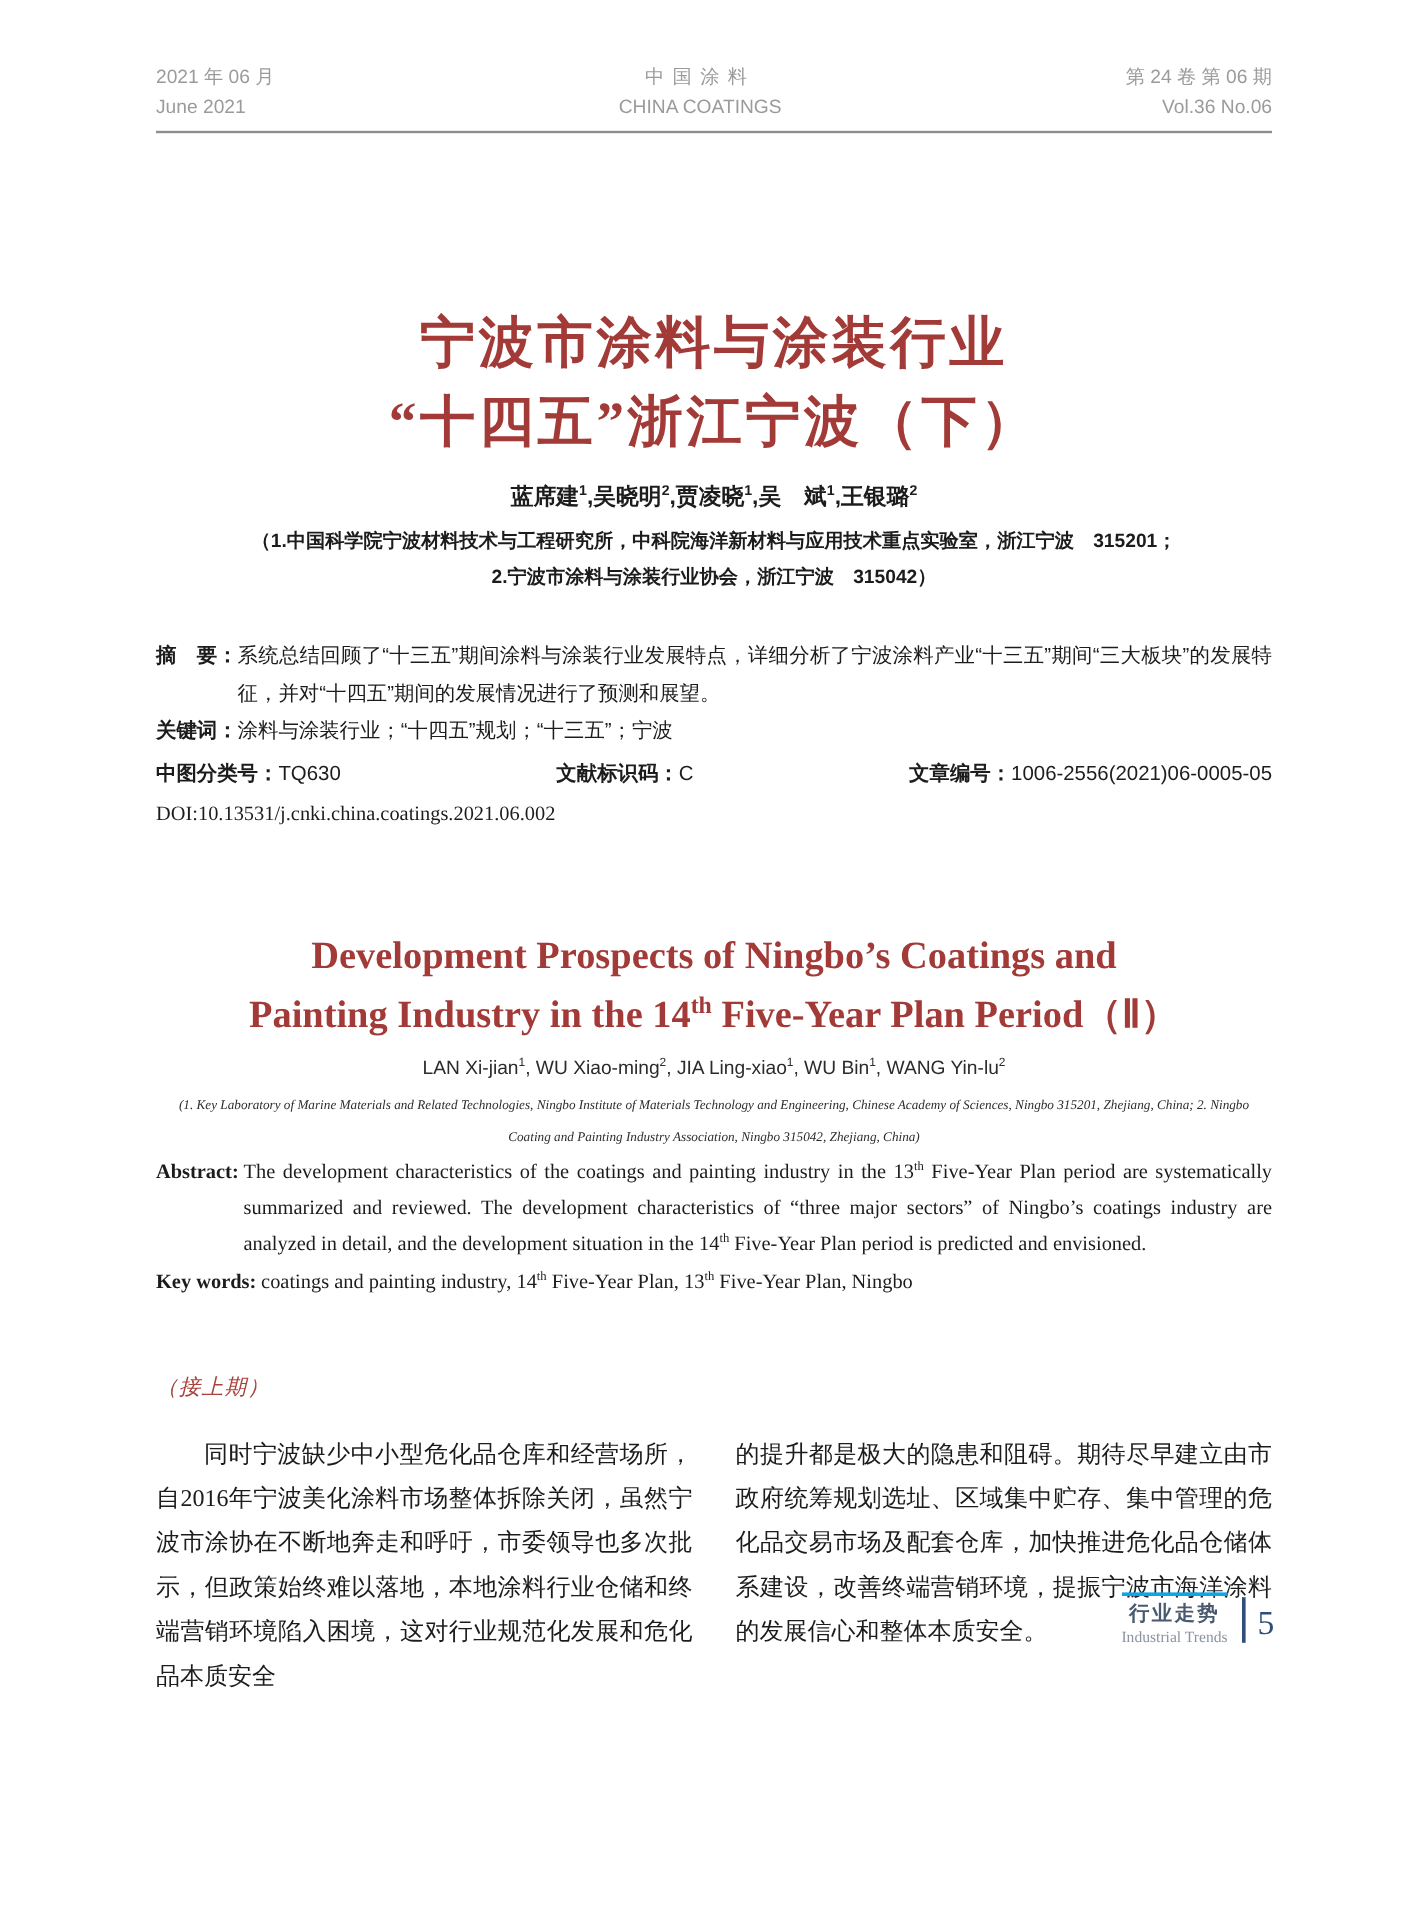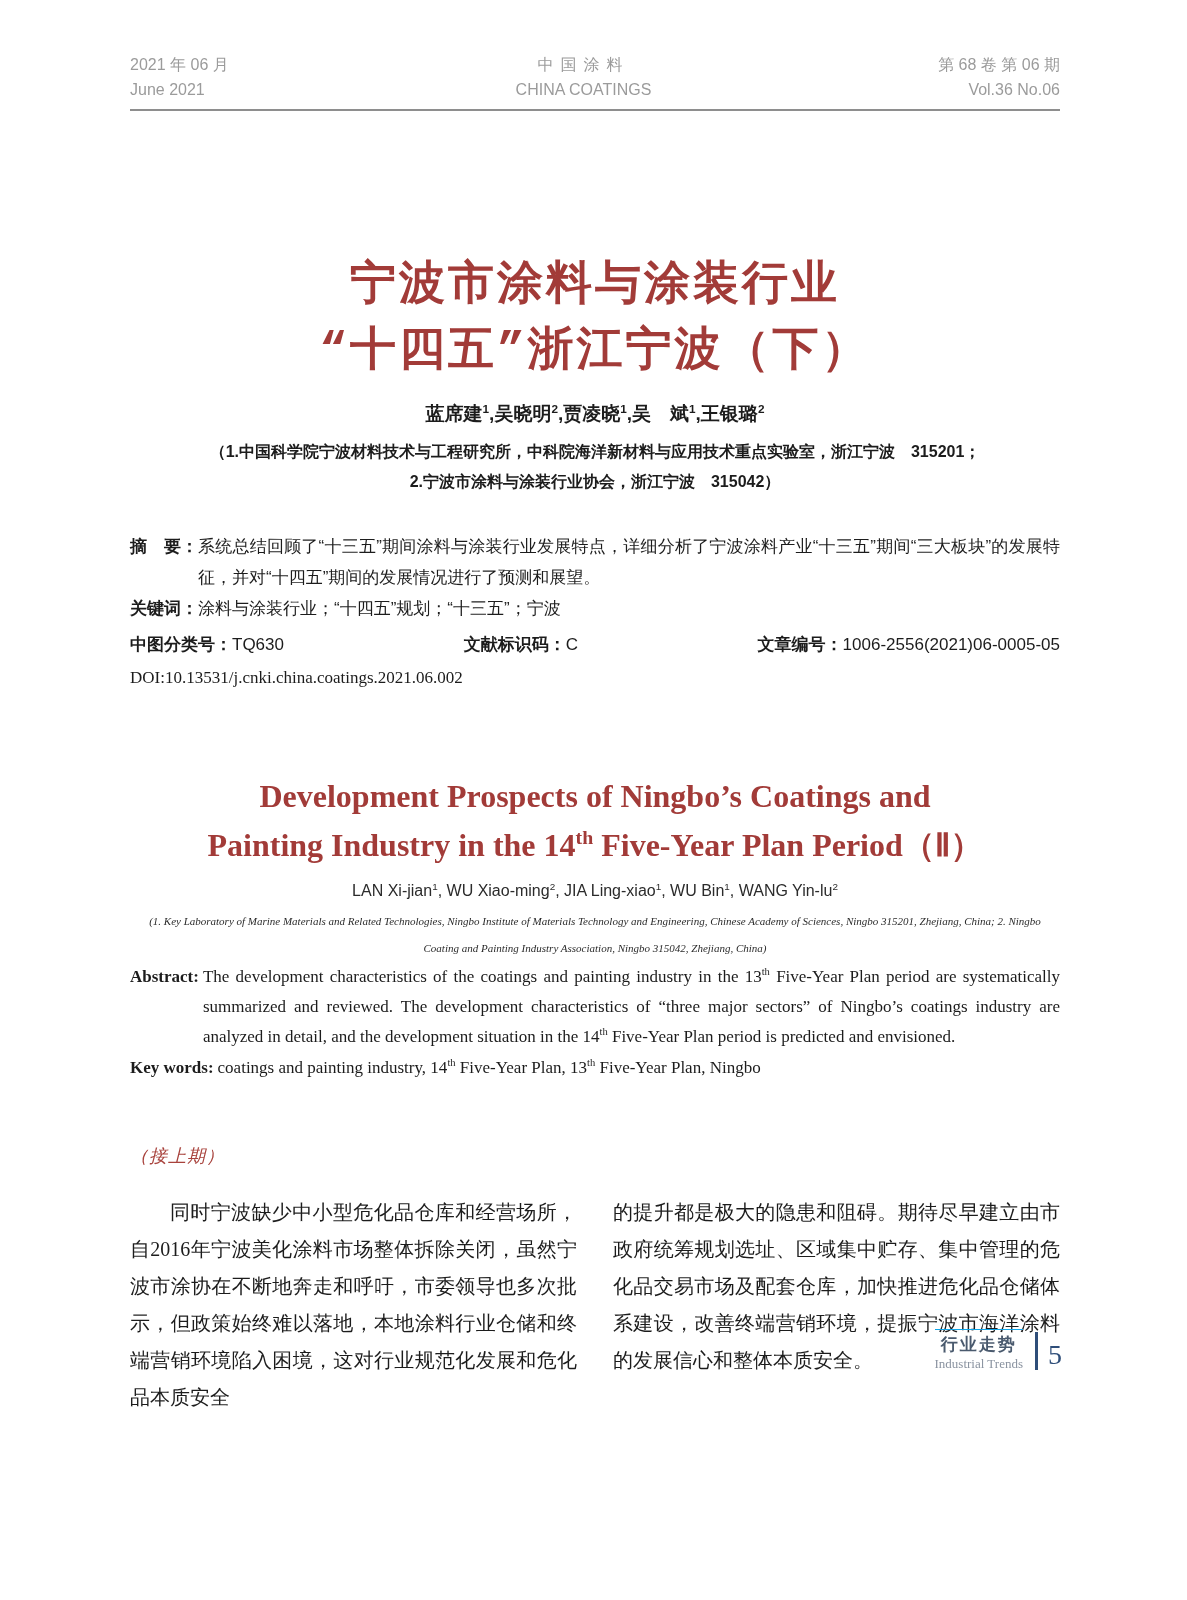--- a/index.html
+++ b/index.html
@@ -18,21 +18,21 @@
     font-family:"Liberation Sans", sans-serif; color:#9b9b9b;
     font-size:16px; line-height:25px;
   }
   .jh-center { text-align:center; }
   .jh-right  { text-align:right; }
   .jh-cn-center { letter-spacing:7px; }
 
   
   .title-cn {
     margin-top:142px; text-align:center;
-    font-family:Liberation Mono, monospace; font-weight:bold;
+    font-family:Liberation Serif, serif; font-weight:bold;
     font-size:46px; line-height:66px; letter-spacing:3px;
   }
   .authors-cn {
     margin-top:16px; text-align:center;
     font-family:"Liberation Sans", sans-serif; font-weight:bold; font-size:19px;
   }
   .affiliation-cn {
     margin-top:10px; text-align:center;
     font-family:"Liberation Sans", sans-serif; font-weight:bold;
     font-size:16px; line-height:30px;
@@ -86,21 +86,21 @@
     line-height:26px; color:#1d4ed8;
   }
   .footnote .fn-label { font-weight:bold; }
   .fn-bio { text-align:justify; }
 
   
   .page-footer {
     position:absolute; right:125px; bottom:40px;
     display:flex; align-items:center;
   }
-  .pf-labels { text-align:center; border-top:1px solid #0ea5e9; padding-top:3px; }
+  .pf-labels { text-align:center; border-top:3px solid #0ea5e9; padding-top:3px; }
   .pf-cn {
     font-family:"Liberation Sans", sans-serif; font-weight:bold;
     font-size:17px; letter-spacing:2px;
   }
   .pf-en { font-family:"Liberation Serif", serif; font-size:13px; }
   .pf-bar { width:3px; height:38px; margin:0 10px 0 12px; }
   .pf-num { font-family:"Liberation Serif", serif; font-size:28px; line-height:1; padding-top:8px; }
 </style>
 </head>
 <body>
@@ -110,21 +110,21 @@
   <div class="journal-header" style="color: rgb(155, 155, 155);">
     <div>
       <div>2021 年 06 月</div>
       <div>June 2021</div>
     </div>
     <div class="jh-center">
       <div class="jh-cn-center">中国涂料</div>
       <div>CHINA COATINGS</div>
     </div>
     <div class="jh-right">
-      <div>第 68 卷  第 06 期</div>
+      <div>第 24 卷  第 06 期</div>
       <div>Vol.36  No.06</div>
     </div>
   </div>
 
   <h1 class="title-cn" style="color: rgb(162, 59, 56);">
     <div>宁波市涂料与涂装行业</div>
     <div>“十四五”浙江宁波（下）</div>
   </h1>
 
   <div class="authors-cn">蓝席建<sup>1</sup>,吴晓明<sup>2</sup>,贾凌晓<sup>1</sup>,吴　斌<sup>1</sup>,王银璐<sup>2</sup></div>

